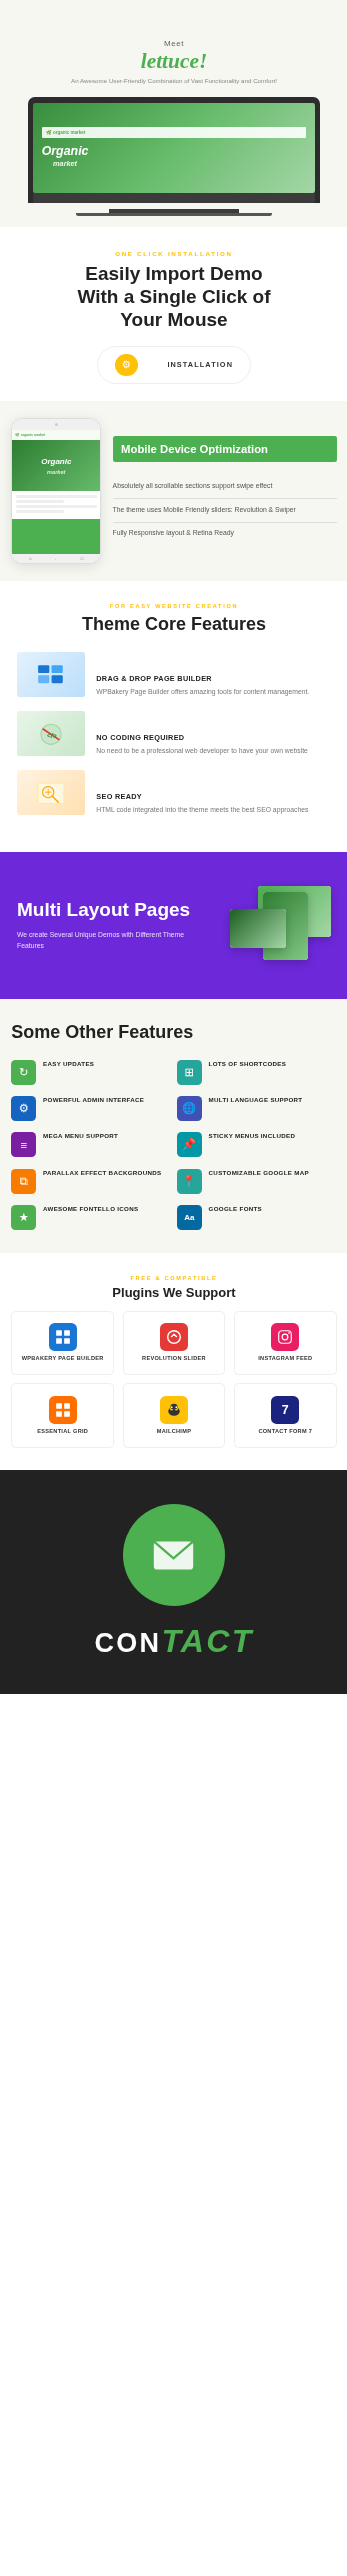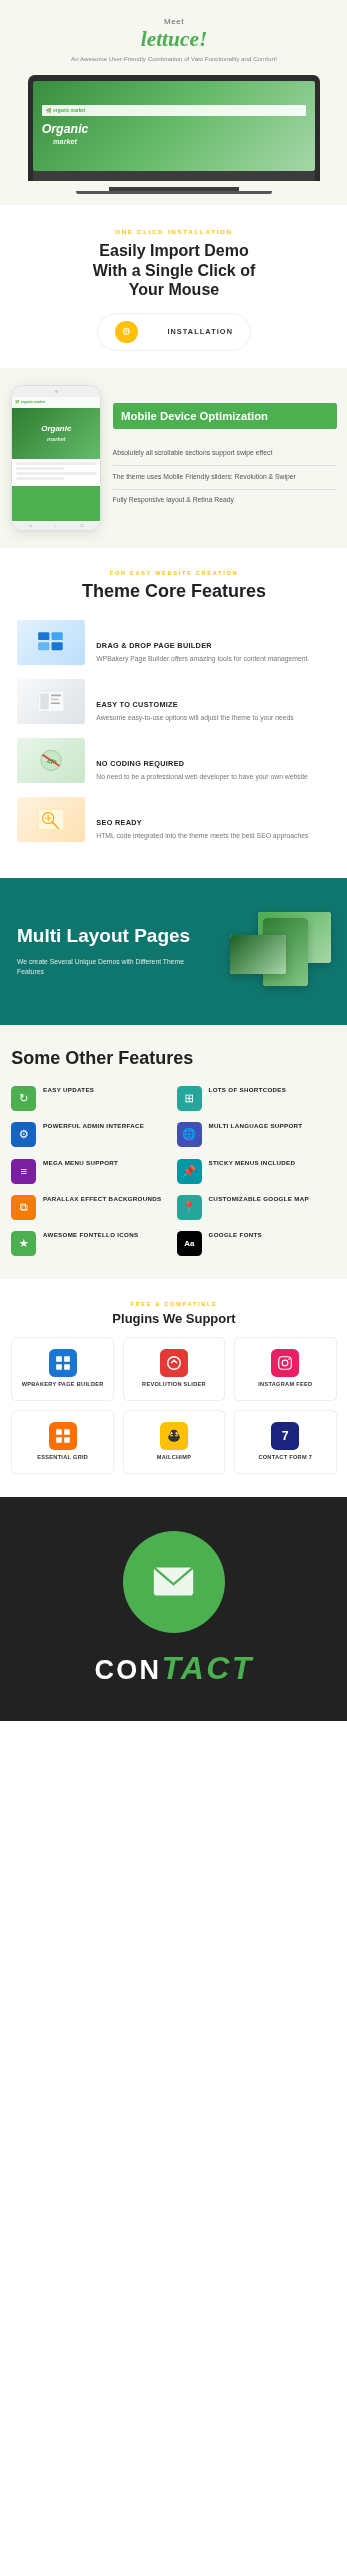--- a/index.html
+++ b/index.html
@@ -14,20 +14,21 @@
     .hero-section {
       background: #f5f7f0;
       text-align: center;
       padding: 17px 11.3px 11.3px;
     }
     .hero-meet {
       font-size: 8px;
       color: #666;
       letter-spacing: 0.6px;
       margin-bottom: 1.1px;
+      margin-top: 22px;
     }
     .hero-logo {
       font-size: 21.4px;
       color: #4caf50;
       font-weight: 900;
       font-family: 'Georgia', serif;
       font-style: italic;
       margin-bottom: 3.4px;
     }
     .hero-subtitle {
@@ -118,21 +119,21 @@
     }
     .one-click-label {
       font-size: 6.2px;
       color: #ffc107;
       letter-spacing: 1.7px;
       text-transform: uppercase;
       font-weight: bold;
       margin-bottom: 6.8px;
     }
     .one-click-title {
-      font-size: 16px;
+      font-size: 19px;
       font-weight: 900;
       color: #222;
       line-height: 1.2;
       margin-bottom: 14px;
     }
     .installation-btn {
       display: inline-flex;
       align-items: center;
       background: #fff;
       border: 1.1px solid #eee;
@@ -346,21 +347,21 @@
       letter-spacing: 0.3px;
     }
     .feature-desc {
       font-size: 6.8px;
       color: #777;
       line-height: 1.6;
     }
 
     
     .multi-layout-section {
-      background: #0f766e;
+      background: #6d28d9;
       padding: 22.6px 17px;
       display: flex;
       align-items: center;
       gap: 11.3px;
       position: relative;
       overflow: hidden;
     }
     .multi-layout-text { flex: 1; }
     .multi-layout-title {
       font-size: 19px;
@@ -446,21 +447,21 @@
       font-size: 11.3px;
       color: white;
     }
     .icon-green { background: #4caf50; }
     .icon-teal { background: #26a69a; }
     .icon-blue { background: #1565c0; }
     .icon-indigo { background: #3f51b5; }
     .icon-purple { background: #7b1fa2; }
     .icon-cyan { background: #0097a7; }
     .icon-orange { background: #f57c00; }
-    .icon-red { background: #000000; }
+    .icon-red { background: #0369a1; }
 
     .feature-item-text {}
     .feature-item-title {
       font-size: 6.2px;
       font-weight: 900;
       color: #222;
       text-transform: uppercase;
       letter-spacing: 0.3px;
       line-height: 1.3;
     }
@@ -670,37 +671,20 @@
           <rect x="26" y="20" width="20" height="14" rx="2" fill="#1976d2"></rect>
         </svg>
       </div>
     </div>
     <div class="feature-text">
       <div class="feature-title">DRAG &amp; DROP PAGE BUILDER</div>
       <div class="feature-desc">WPBakery Page Builder offers amazing tools for content management.</div>
     </div>
   </div>
 
-  <div class="feature-row">
-    <div class="feature-image">
-      <div class="feature-img-easy">
-        <svg width="28" height="22.6" viewBox="0 0 50 40">
-          <rect x="2" y="2" width="46" height="36" rx="2" fill="#f8f9fa" stroke="#dee2e6" stroke-width="1"></rect>
-          <rect x="6" y="6" width="15" height="28" rx="1" fill="#dee2e6"></rect>
-          <rect x="25" y="8" width="18" height="3" rx="1" fill="#aaa"></rect>
-          <rect x="25" y="15" width="14" height="3" rx="1" fill="#ccc"></rect>
-          <rect x="25" y="22" width="16" height="3" rx="1" fill="#aaa"></rect>
-        </svg>
-      </div>
-    </div>
-    <div class="feature-text">
-      <div class="feature-title">EASY TO CUSTOMIZE</div>
-      <div class="feature-desc">Awesome easy-to-use options will adjust the theme to your needs</div>
-    </div>
-  </div>
 
   <div class="feature-row">
     <div class="feature-image">
       <div class="feature-img-coding">
         <svg width="28" height="22.6" viewBox="0 0 50 40" style="font-size:28px">
           <circle cx="25" cy="20" r="18" fill="#c8e6c9" stroke="#a5d6a7" stroke-width="2"></circle>
           <line x1="10" y1="10" x2="40" y2="30" stroke="#e53935" stroke-width="3"></line>
           <text x="18" y="26" font-size="12" fill="#388e3c" font-weight="bold">&lt;/&gt;</text>
         </svg>
       </div>

